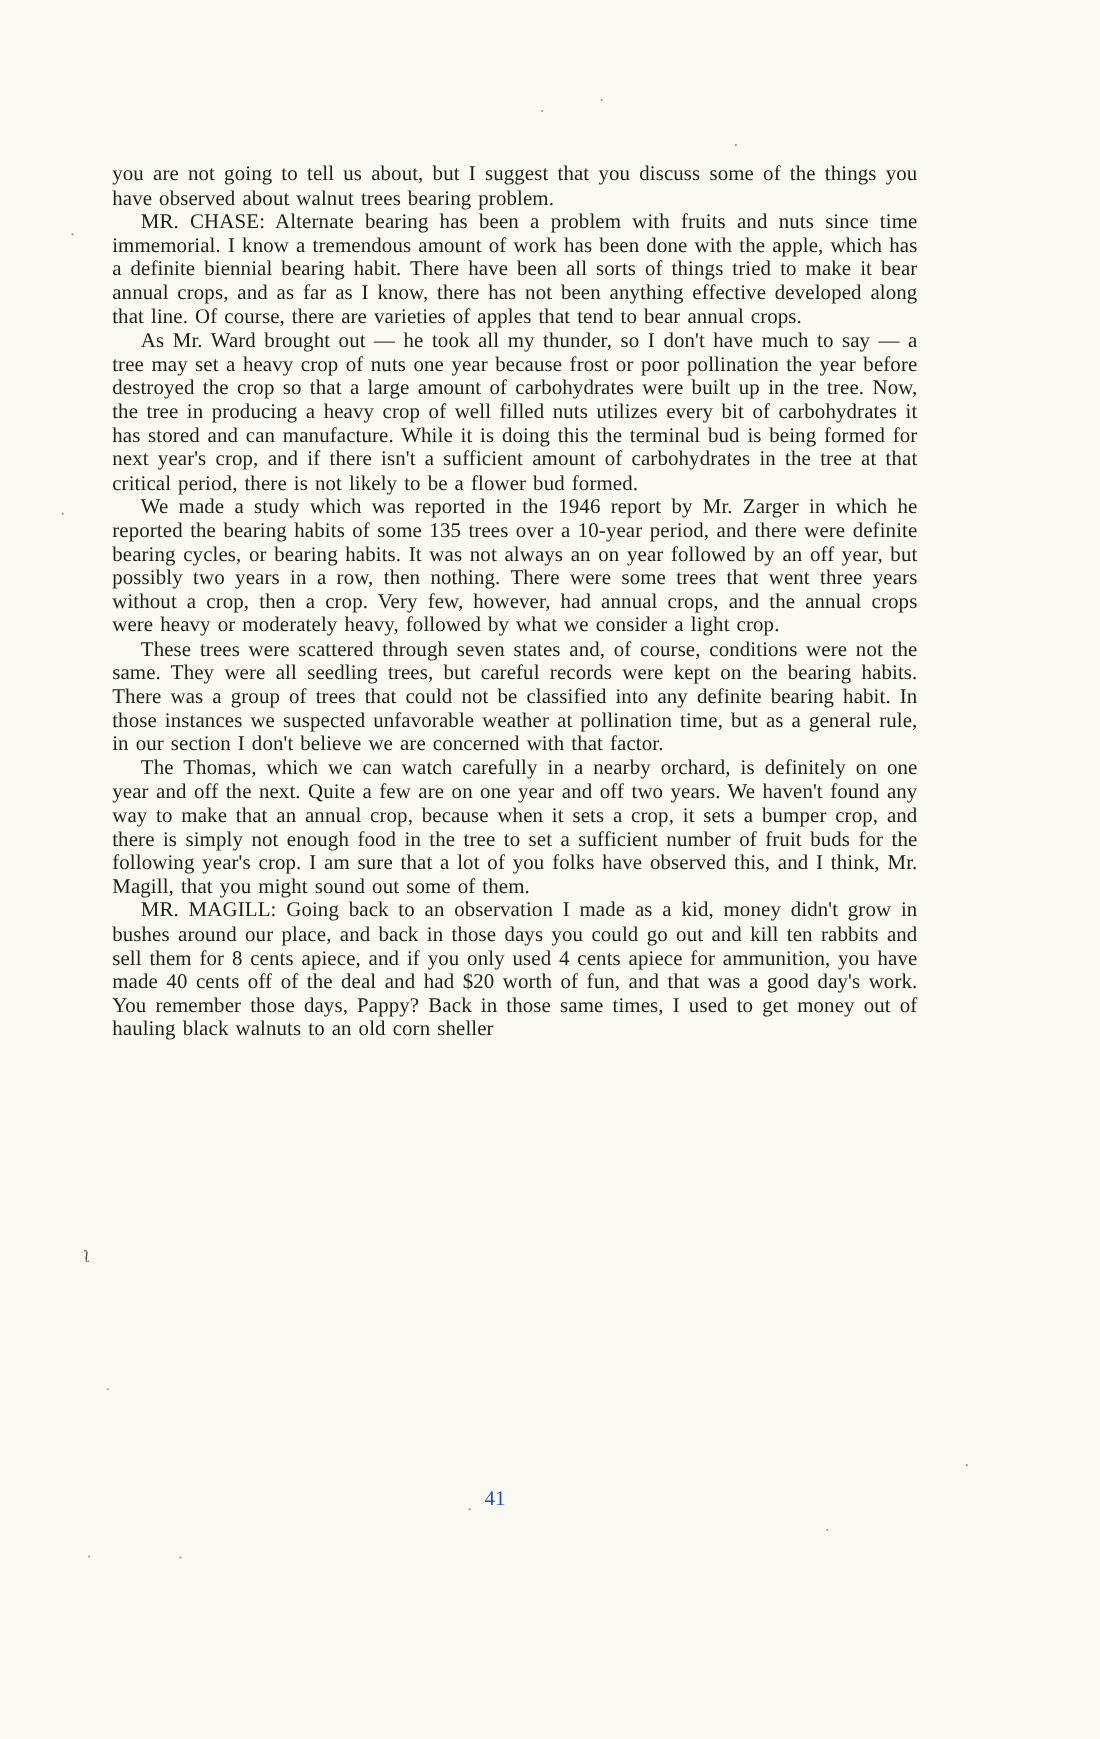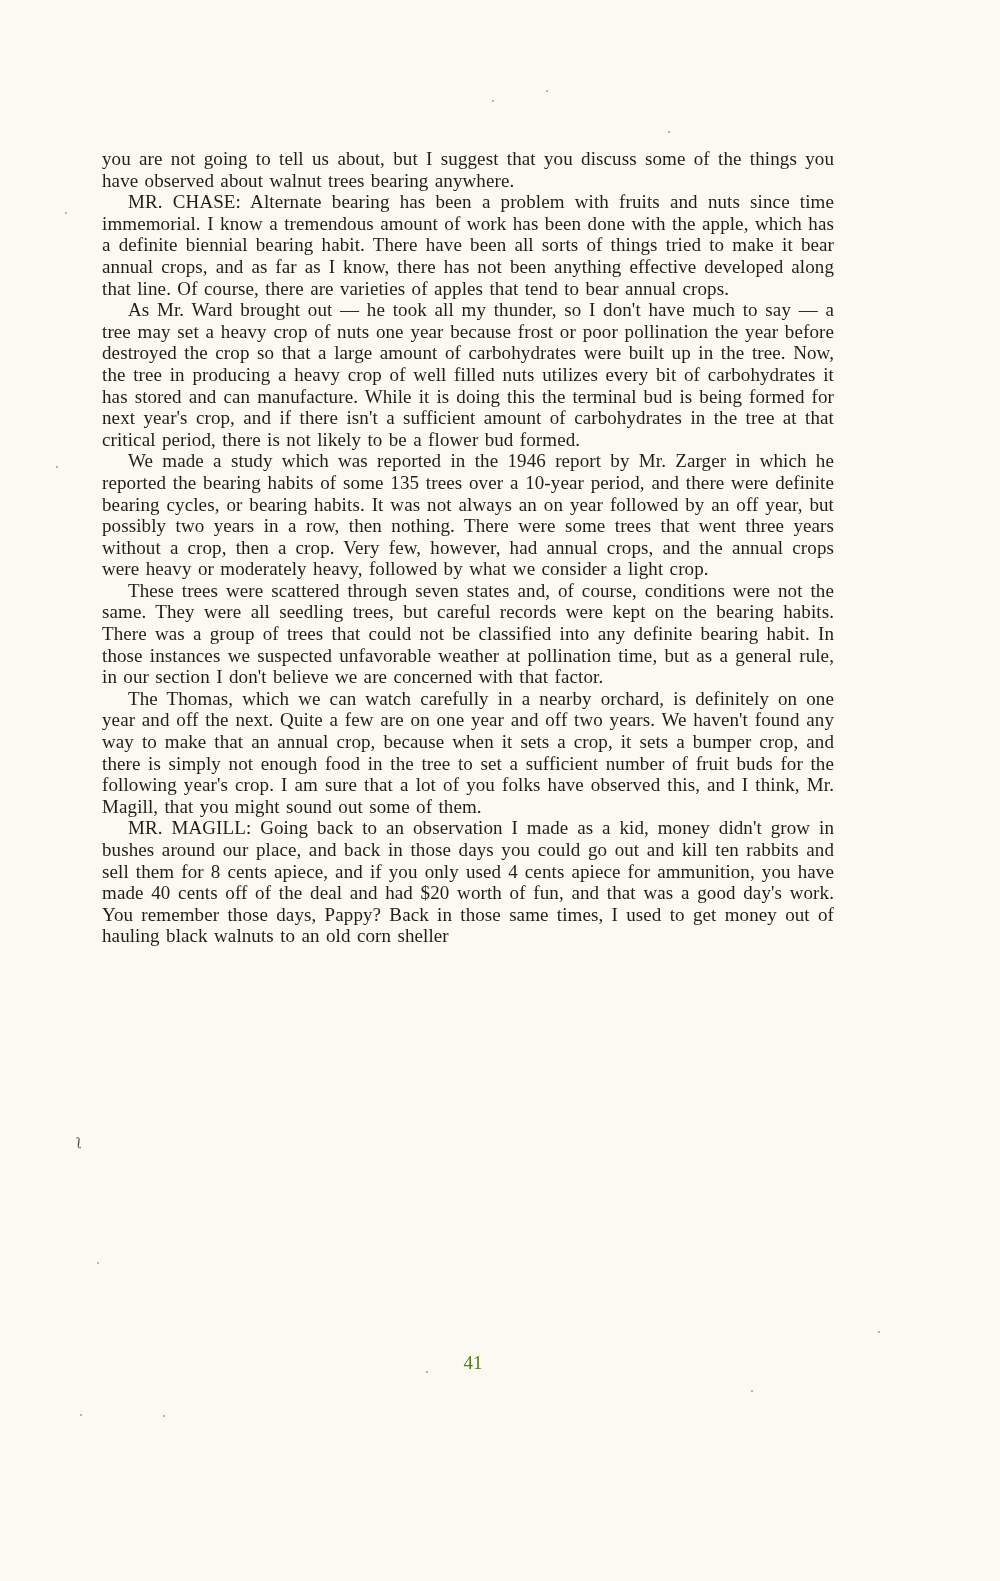--- a/index.html
+++ b/index.html
@@ -34,25 +34,25 @@
     text-indent: 26px;
     word-spacing: 1.5px;
     letter-spacing: 0.1px;
   }
   .para.no-indent {
     text-indent: 0;
   }
   .page-number {
     position: absolute;
     top: 1352px;
-    left: 107px;
+    left: 84px;
     width: 732px;
     text-align: center;
     font-size: 19px;
-    color: #4d7c0f;
+    color: #1d4ed8;
   }
   .margin-mark {
     position: absolute;
     left: 76px;
     top: 1135px;
     font-size: 15px;
     color: #4a463e;
     transform: rotate(8deg);
   }
   .speck {
@@ -72,21 +72,21 @@
   .speck-9 { left: 56px;  top: 466px;  width: 2px; height: 2px; }
   .speck-10 { left: 878px; top: 1331px; width: 2px; height: 2px; }
   .speck-11 { left: 97px;  top: 1262px; width: 2px; height: 2px; }
 </style>
 </head>
 <body>
 
 <div class="page">
 
   <div class="text-block">
-    <p class="para no-indent">you are not going to tell us about, but I suggest that you discuss some of the things you have observed about walnut trees bearing anywhere.</p>
+    <p class="para no-indent">you are not going to tell us about, but I suggest that you discuss some of the things you have observed about walnut trees bearing problem.</p>
     <p class="para">MR. CHASE: Alternate bearing has been a problem with fruits and nuts since time immemorial. I know a tremendous amount of work has been done with the apple, which has a definite biennial bearing habit. There have been all sorts of things tried to make it bear annual crops, and as far as I know, there has not been anything effective developed along that line. Of course, there are varieties of apples that tend to bear annual crops.</p>
     <p class="para">As Mr. Ward brought out — he took all my thunder, so I don't have much to say — a tree may set a heavy crop of nuts one year because frost or poor pollination the year before destroyed the crop so that a large amount of carbohydrates were built up in the tree. Now, the tree in producing a heavy crop of well filled nuts utilizes every bit of carbohydrates it has stored and can manufacture. While it is doing this the terminal bud is being formed for next year's crop, and if there isn't a sufficient amount of carbohydrates in the tree at that critical period, there is not likely to be a flower bud formed.</p>
     <p class="para">We made a study which was reported in the 1946 report by Mr. Zarger in which he reported the bearing habits of some 135 trees over a 10-year period, and there were definite bearing cycles, or bearing habits. It was not always an on year followed by an off year, but possibly two years in a row, then nothing. There were some trees that went three years without a crop, then a crop. Very few, however, had annual crops, and the annual crops were heavy or moderately heavy, followed by what we consider a light crop.</p>
     <p class="para">These trees were scattered through seven states and, of course, conditions were not the same. They were all seedling trees, but careful records were kept on the bearing habits. There was a group of trees that could not be classified into any definite bearing habit. In those instances we suspected unfavorable weather at pollination time, but as a general rule, in our section I don't believe we are concerned with that factor.</p>
     <p class="para">The Thomas, which we can watch carefully in a nearby orchard, is definitely on one year and off the next. Quite a few are on one year and off two years. We haven't found any way to make that an annual crop, because when it sets a crop, it sets a bumper crop, and there is simply not enough food in the tree to set a sufficient number of fruit buds for the following year's crop. I am sure that a lot of you folks have observed this, and I think, Mr. Magill, that you might sound out some of them.</p>
     <p class="para">MR. MAGILL: Going back to an observation I made as a kid, money didn't grow in bushes around our place, and back in those days you could go out and kill ten rabbits and sell them for 8 cents apiece, and if you only used 4 cents apiece for ammunition, you have made 40 cents off of the deal and had $20 worth of fun, and that was a good day's work. You remember those days, Pappy? Back in those same times, I used to get money out of hauling black walnuts to an old corn sheller</p>
   </div>
 
   <div class="page-number">41</div>
 

